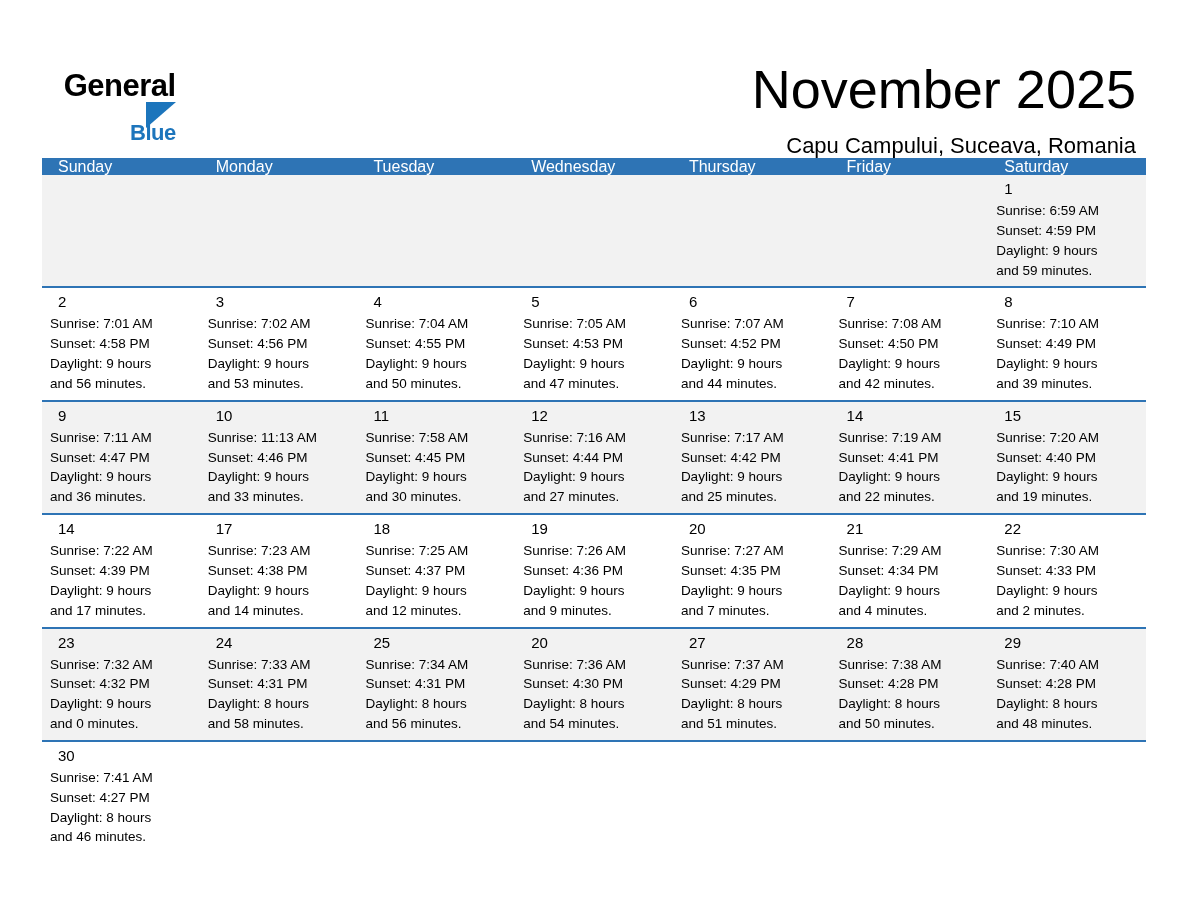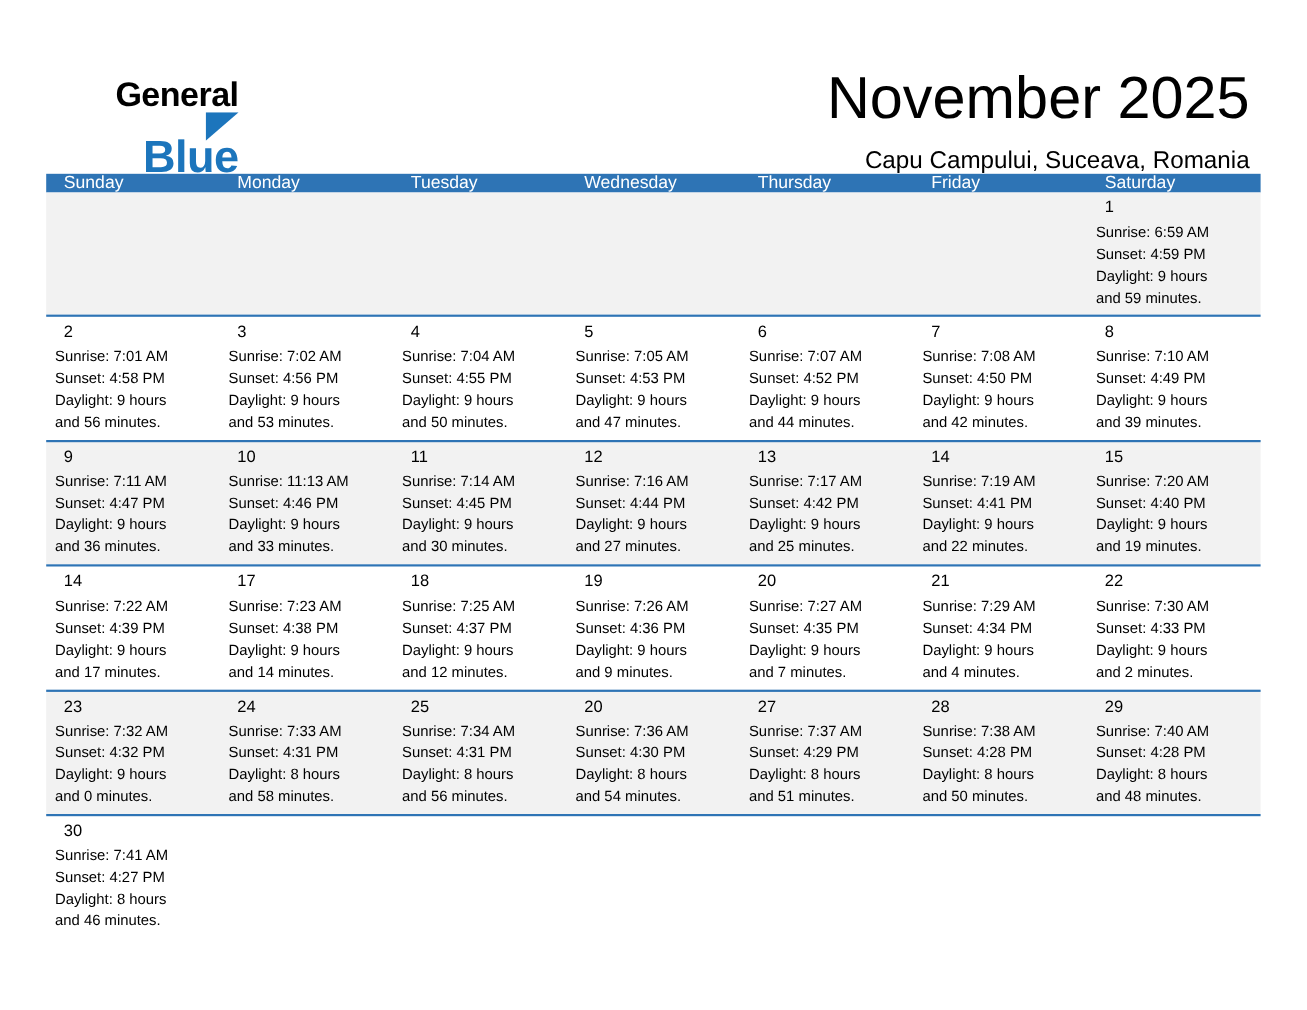--- a/index.html
+++ b/index.html
@@ -15,21 +15,21 @@
     background: #ffffff;
     overflow: hidden;
   }
 
   
   .logo { position: absolute; left: 48px; top: 70px; line-height: 1; }
   .logo-line1 { display: flex; align-items: flex-end; flex-direction: column; }
   .logo-general { font-size: 31px; font-weight: bold; color: #000000; letter-spacing: -0.5px; }
   .logo-triangle { margin-left: 3px; margin-top: 1px; }
   .logo-blue {
-    font-size: 41px; font-weight: bold;
+    font-size: 22px; font-weight: bold;
     color: var(--logo-blue, #1C75BC);
     margin-left: 82px; margin-top: -7px; letter-spacing: -0.5px;
   }
 
   
   .titles { position: absolute; right: 52px; top: 60px; text-align: right; }
   .month-title { font-size: 54px; color: #000000; line-height: 1.1; }
   .location { font-size: 22px; color: #000000; margin-top: 14px; }
 
   
@@ -163,21 +163,21 @@
           </div>
           <div class="day-cell">
             <div class="day-number">10</div>
             <div class="day-line">Sunrise: 11:13 AM</div>
             <div class="day-line">Sunset: 4:46 PM</div>
             <div class="day-line">Daylight: 9 hours</div>
             <div class="day-line">and 33 minutes.</div>
           </div>
           <div class="day-cell">
             <div class="day-number">11</div>
-            <div class="day-line">Sunrise: 7:14 AM</div>
+            <div class="day-line">Sunrise: 7:58 AM</div>
             <div class="day-line">Sunset: 4:45 PM</div>
             <div class="day-line">Daylight: 9 hours</div>
             <div class="day-line">and 30 minutes.</div>
           </div>
           <div class="day-cell">
             <div class="day-number">12</div>
             <div class="day-line">Sunrise: 7:16 AM</div>
             <div class="day-line">Sunset: 4:44 PM</div>
             <div class="day-line">Daylight: 9 hours</div>
             <div class="day-line">and 27 minutes.</div>

